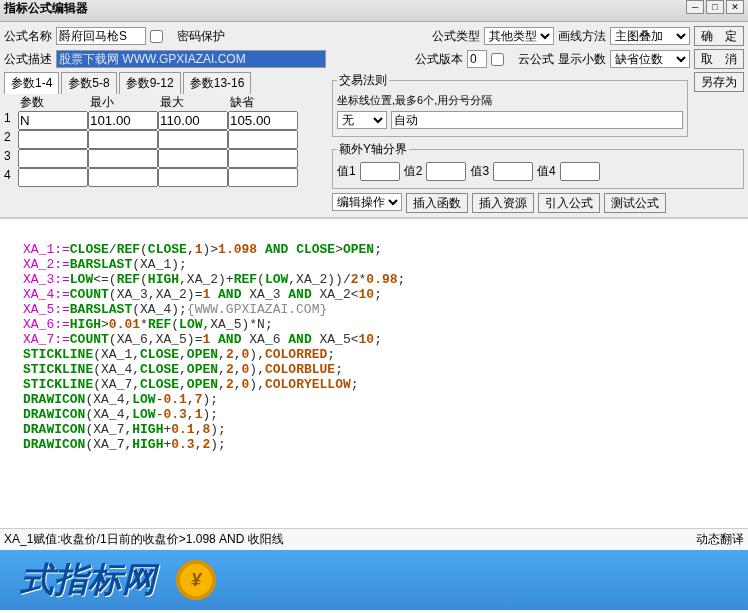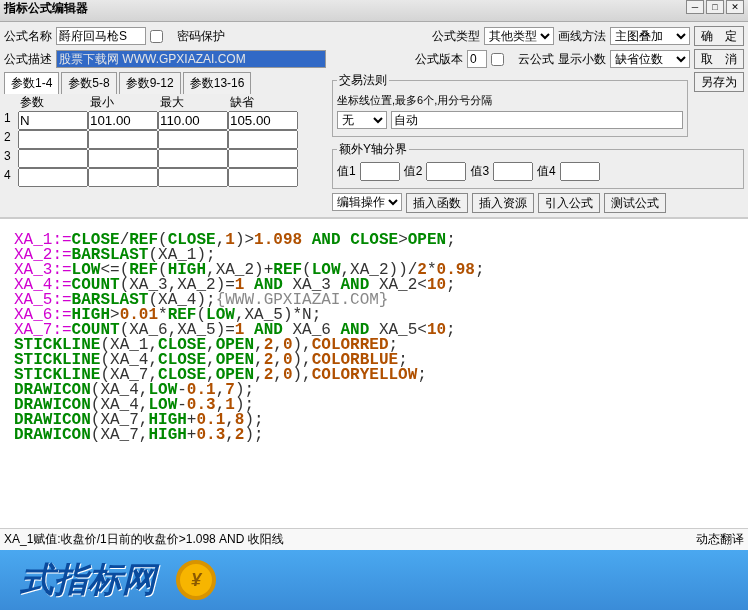--- a/index.html
+++ b/index.html
@@ -18,21 +18,21 @@
 .tabs { display: flex; }
 .tab { border: 1px solid #999; border-bottom: none; padding: 2px 6px; background: #f0f0f0; margin-right: 2px; cursor: pointer; }
 .tab.active { background: #fff; }
 .paramgrid { display: grid; grid-template-columns: 14px 70px 70px 70px 70px; gap: 0; }
 .paramgrid .hd { font-size: 12px; text-align: left; padding-left: 2px; }
 .paramgrid input { width: 100%; }
 .rightpanel { flex: 1; padding-left: 10px; }
 fieldset { border: 1px solid #aaa; padding: 4px; margin-bottom: 4px; }
 legend { font-size: 12px; padding: 0 2px; }
 .btnrow { display: flex; gap: 4px; margin-top: 2px; }
-.code { font-family: "Courier New", monospace; font-size: 16px; padding: 14px; white-space: pre; line-height: 15px; height: 310px; overflow: auto; background: #fff; border-top: 1px solid #ccc; }
+.code { font-family: "Courier New", monospace; font-size: 13px; padding: 23px; white-space: pre; line-height: 15px; height: 310px; overflow: auto; background: #fff; border-top: 1px solid #ccc; }
 .c-var { color: #d000d0; }
 .c-fn { color: #008800; font-weight: bold; }
 .c-kw { color: #008800; font-weight: bold; }
 .c-num { color: #b05000; font-weight: bold; }
 .c-op { color: #333; }
 .c-cm { color: #888; }
 .c-col { color: #b05000; font-weight: bold; }
 .status { border-top: 1px solid #ccc; display: flex; font-size: 12px; padding: 2px 4px; background: #f8f8f8; }
 .status .s1 { flex: 1; }
 .banner { height: 60px; background: linear-gradient(#4aa8f0,#3a8cd8); display: flex; align-items: center; color: #fff; font-family: "Microsoft YaHei", sans-serif; font-size: 34px; font-weight: bold; font-style: italic; padding: 0 20px; position: relative; overflow: hidden; }

